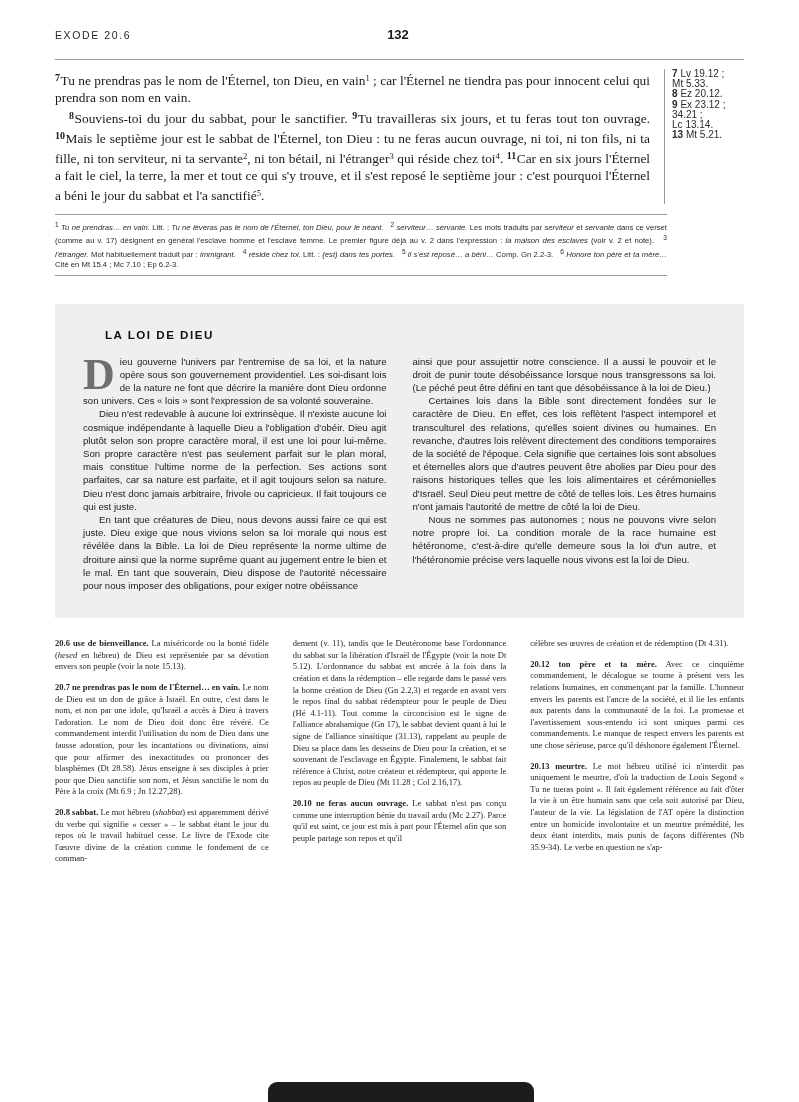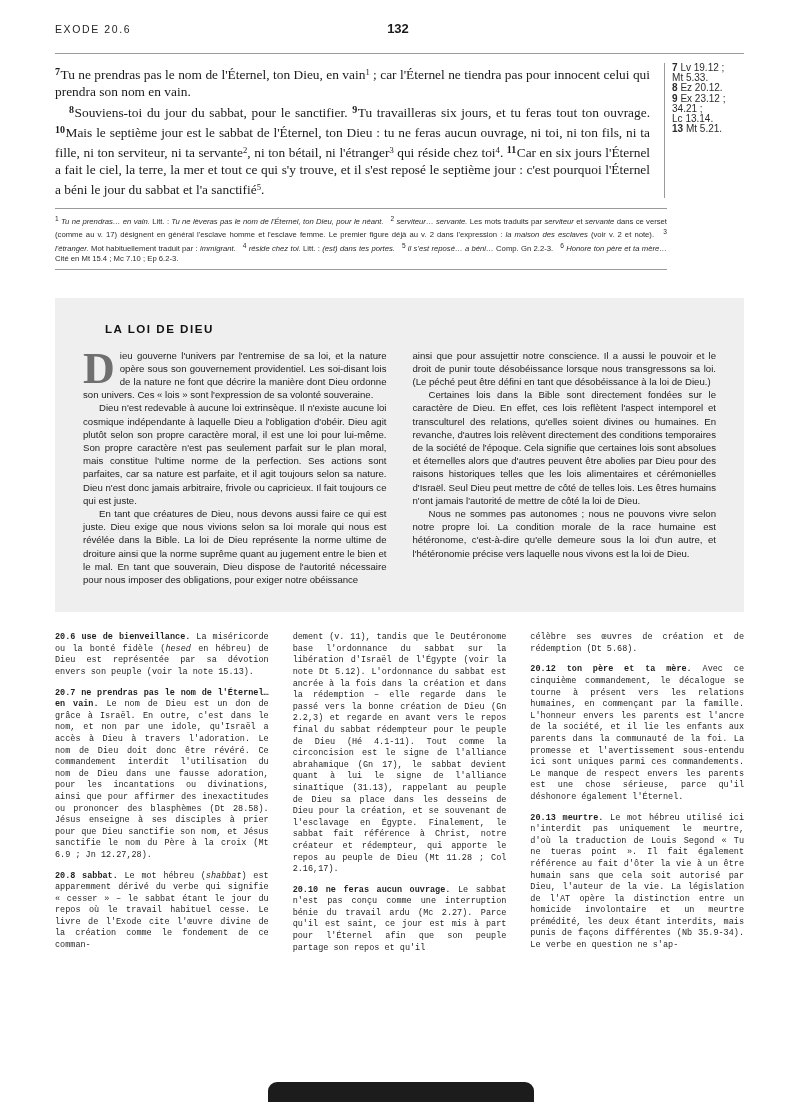--- a/index.html
+++ b/index.html
@@ -19,21 +19,21 @@
     position: relative;
     width: 799px;
     height: 1102px;
     box-sizing: border-box;
     padding: 0 55px;
   }
   
   .running-head {
     display: flex;
     align-items: baseline;
-    padding-top: 21px;
+    padding-top: 27px;
     height: 26px;
   }
   .rh-left {
     font-family: "Liberation Sans", sans-serif;
     font-size: 10.5px;
     letter-spacing: 1.6px;
     color: #262626;
   }
   .rh-page {
     font-family: "Liberation Sans", sans-serif;
@@ -146,21 +146,21 @@
     line-height: 36px;
     font-weight: bold;
     color: #6f6f6f;
     padding: 2px 5px 0 0;
   }
   
   .commentary {
     display: flex;
     gap: 24px;
     margin-top: 20px;
-    font-family: Liberation Mono, monospace;
+    font-family: Liberation Serif, serif;
     font-size: 8.5px;
     line-height: 11.6px;
     text-align: justify;
     color: #1f1f1f;
     width: 689px;
   }
   .com-col { flex: 1; }
   .com-col p { margin: 0 0 9px 0; }
   .com-col p:last-child { margin-bottom: 8px; }
   .lemma { font-weight: bold; }
@@ -226,20 +226,20 @@
     <div class="com-col" id="com1">
         <p><span class="lemma">20.6 use de bienveillance.</span> La miséricorde ou la bonté fidèle (<span class="it">hesed</span> en hébreu) de Dieu est représentée par sa dévotion envers son peuple (voir la note 15.13).</p>
         <p><span class="lemma">20.7 ne prendras pas le nom de l'Éternel… en vain.</span> Le nom de Dieu est un don de grâce à Israël. En outre, c'est dans le nom, et non par une idole, qu'Israël a accès à Dieu à travers l'adoration. Le nom de Dieu doit donc être révéré. Ce commandement interdit l'utilisation du nom de Dieu dans une fausse adoration, pour les incantations ou divinations, ainsi que pour affirmer des inexactitudes ou prononcer des blasphèmes (Dt 28.58). Jésus enseigne à ses disciples à prier pour que Dieu sanctifie son nom, et Jésus sanctifie le nom du Père à la croix (Mt 6.9 ; Jn 12.27,28).</p>
         <p><span class="lemma">20.8 sabbat.</span> Le mot hébreu (<span class="it">shabbat</span>) est apparemment dérivé du verbe qui signifie « cesser » – le sabbat étant le jour du repos où le travail habituel cesse. Le livre de l'Exode cite l'œuvre divine de la création comme le fondement de ce comman-</p>
       </div>
     <div class="com-col" id="com2">
         <p>dement (v. 11), tandis que le Deutéronome base l'ordonnance du sabbat sur la libération d'Israël de l'Égypte (voir la note Dt 5.12). L'ordonnance du sabbat est ancrée à la fois dans la création et dans la rédemption – elle regarde dans le passé vers la bonne création de Dieu (Gn 2.2,3) et regarde en avant vers le repos final du sabbat rédempteur pour le peuple de Dieu (Hé 4.1-11). Tout comme la circoncision est le signe de l'alliance abrahamique (Gn 17), le sabbat devient quant à lui le signe de l'alliance sinaïtique (31.13), rappelant au peuple de Dieu sa place dans les desseins de Dieu pour la création, et se souvenant de l'esclavage en Égypte. Finalement, le sabbat fait référence à Christ, notre créateur et rédempteur, qui apporte le repos au peuple de Dieu (Mt 11.28 ; Col 2.16,17).</p>
         <p><span class="lemma">20.10 ne feras aucun ouvrage.</span> Le sabbat n'est pas conçu comme une interruption bénie du travail ardu (Mc 2.27). Parce qu'il est saint, ce jour est mis à part pour l'Éternel afin que son peuple partage son repos et qu'il</p>
       </div>
     <div class="com-col" id="com3">
-        <p>célèbre ses œuvres de création et de rédemption (Dt 5.68).</p>
+        <p>célèbre ses œuvres de création et de rédemption (Dt 4.31).</p>
         <p><span class="lemma">20.12 ton père et ta mère.</span> Avec ce cinquième commandement, le décalogue se tourne à présent vers les relations humaines, en commençant par la famille. L'honneur envers les parents est l'ancre de la société, et il lie les enfants aux parents dans la communauté de la foi. La promesse et l'avertissement sous-entendu ici sont uniques parmi ces commandements. Le manque de respect envers les parents est une chose sérieuse, parce qu'il déshonore également l'Éternel.</p>
         <p><span class="lemma">20.13 meurtre.</span> Le mot hébreu utilisé ici n'interdit pas uniquement le meurtre, d'où la traduction de Louis Segond « Tu ne tueras point ». Il fait également référence au fait d'ôter la vie à un être humain sans que cela soit autorisé par Dieu, l'auteur de la vie. La législation de l'AT opère la distinction entre un homicide involontaire et un meurtre prémédité, les deux étant interdits, mais punis de façons différentes (Nb 35.9-34). Le verbe en question ne s'ap-</p>
       </div>
   </div>
 
   <div class="footer-tab"></div>
 </div>
 
 </body></html>

